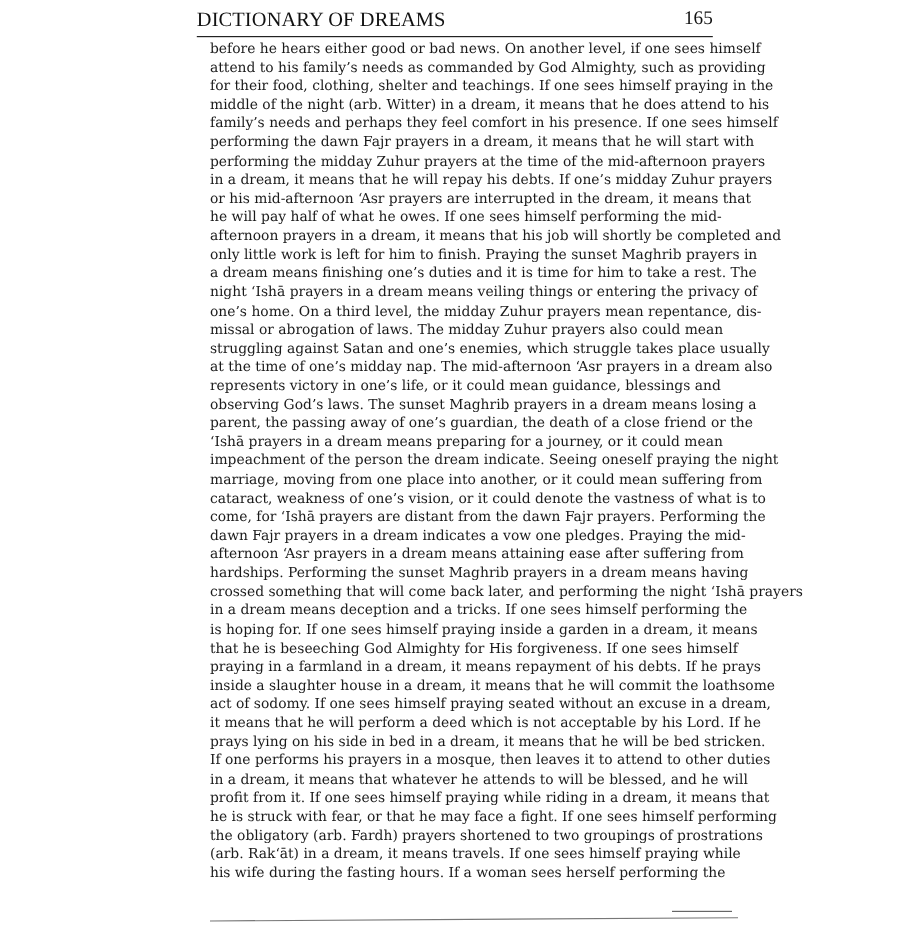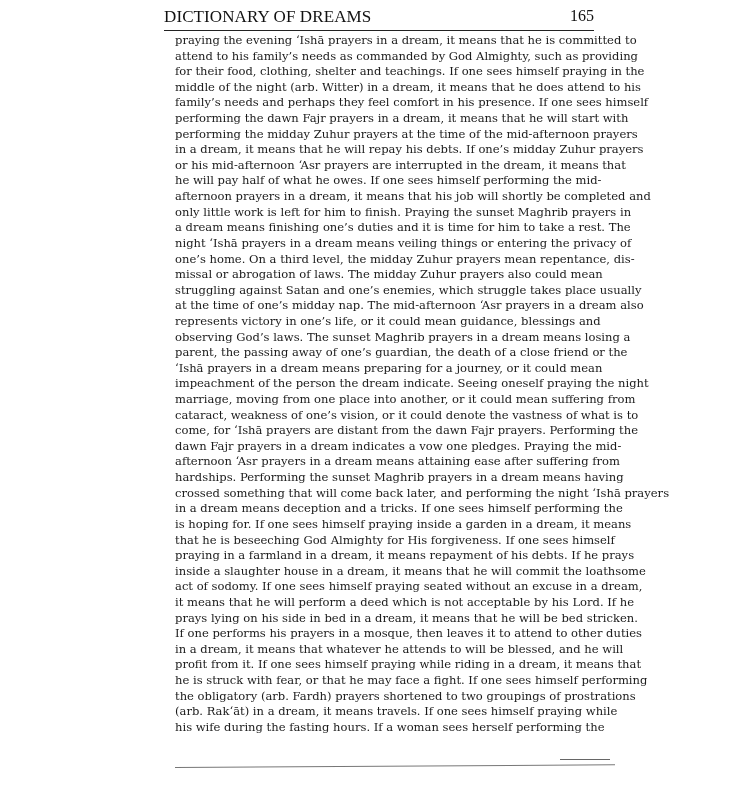--- a/index.html
+++ b/index.html
@@ -37,21 +37,21 @@
 <body>
 
 <div class="page">
   <div class="header">
     <span class="title">DICTIONARY OF DREAMS</span>
     <span class="pageno">165</span>
   </div>
   <div class="rule-top"></div>
 
   <div class="body-text" id="body-text">
-      <span class="line">praying the evening ‘Ishā prayers in a dream, it means that he is committed to</span>
+      <span class="line">before he hears either good or bad news. On another level, if one sees himself</span>
       <span class="line">attend to his family’s needs as commanded by God Almighty, such as providing</span>
       <span class="line">for their food, clothing, shelter and teachings. If one sees himself praying in the</span>
       <span class="line">middle of the night (arb. Witter) in a dream, it means that he does attend to his</span>
       <span class="line">family’s needs and perhaps they feel comfort in his presence. If one sees himself</span>
       <span class="line">performing the dawn Fajr prayers in a dream, it means that he will start with</span>
       <span class="line">performing the midday Zuhur prayers at the time of the mid-afternoon prayers</span>
       <span class="line">in a dream, it means that he will repay his debts. If one’s midday Zuhur prayers</span>
       <span class="line">or his mid-afternoon ‘Asr prayers are interrupted in the dream, it means that</span>
       <span class="line">he will pay half of what he owes. If one sees himself performing the mid-</span>
       <span class="line">afternoon prayers in a dream, it means that his job will shortly be completed and</span>

